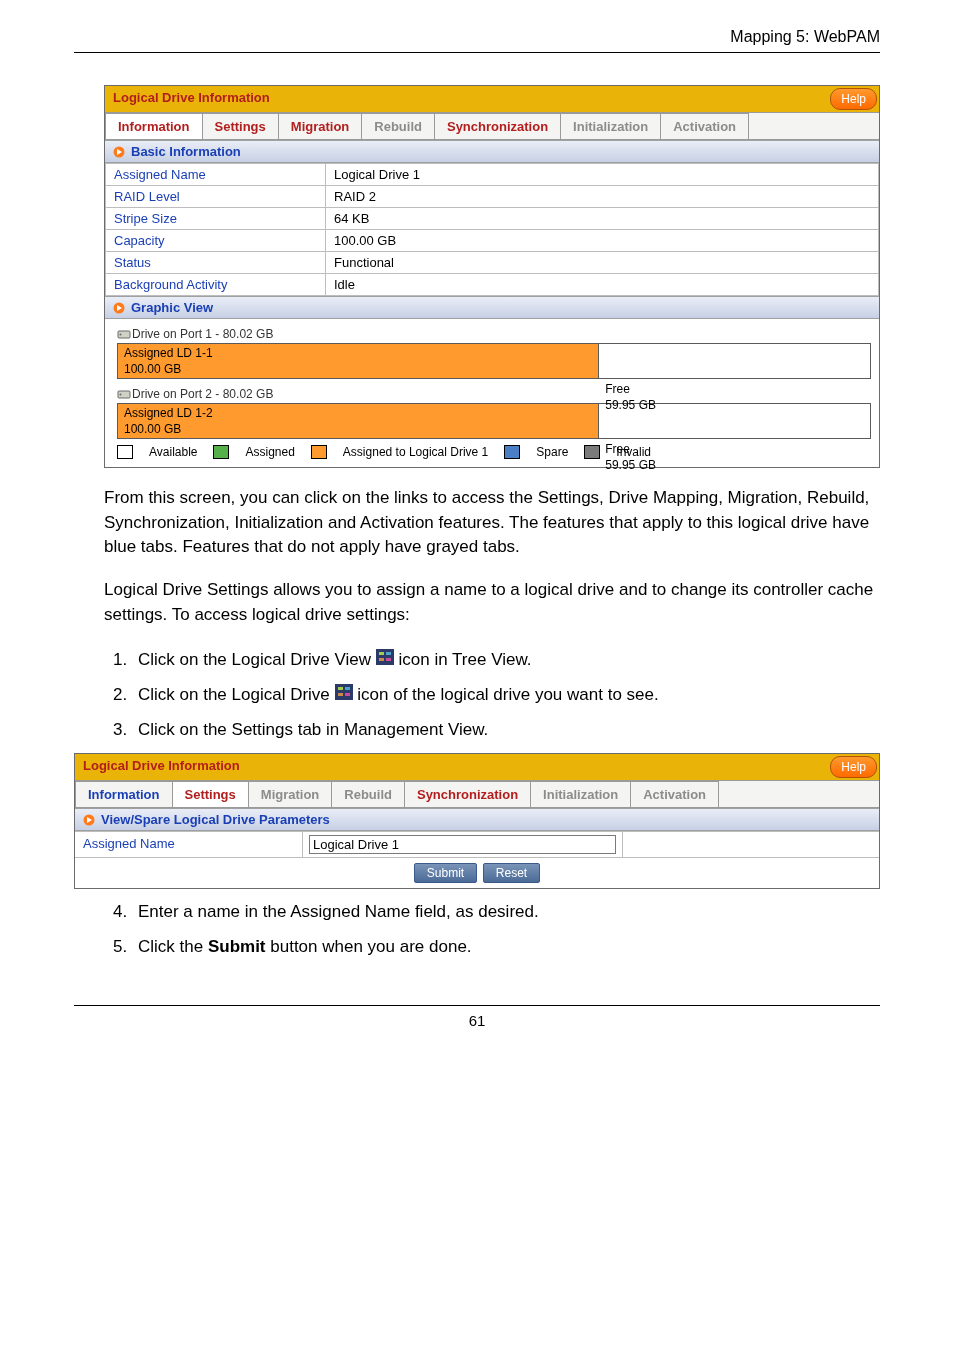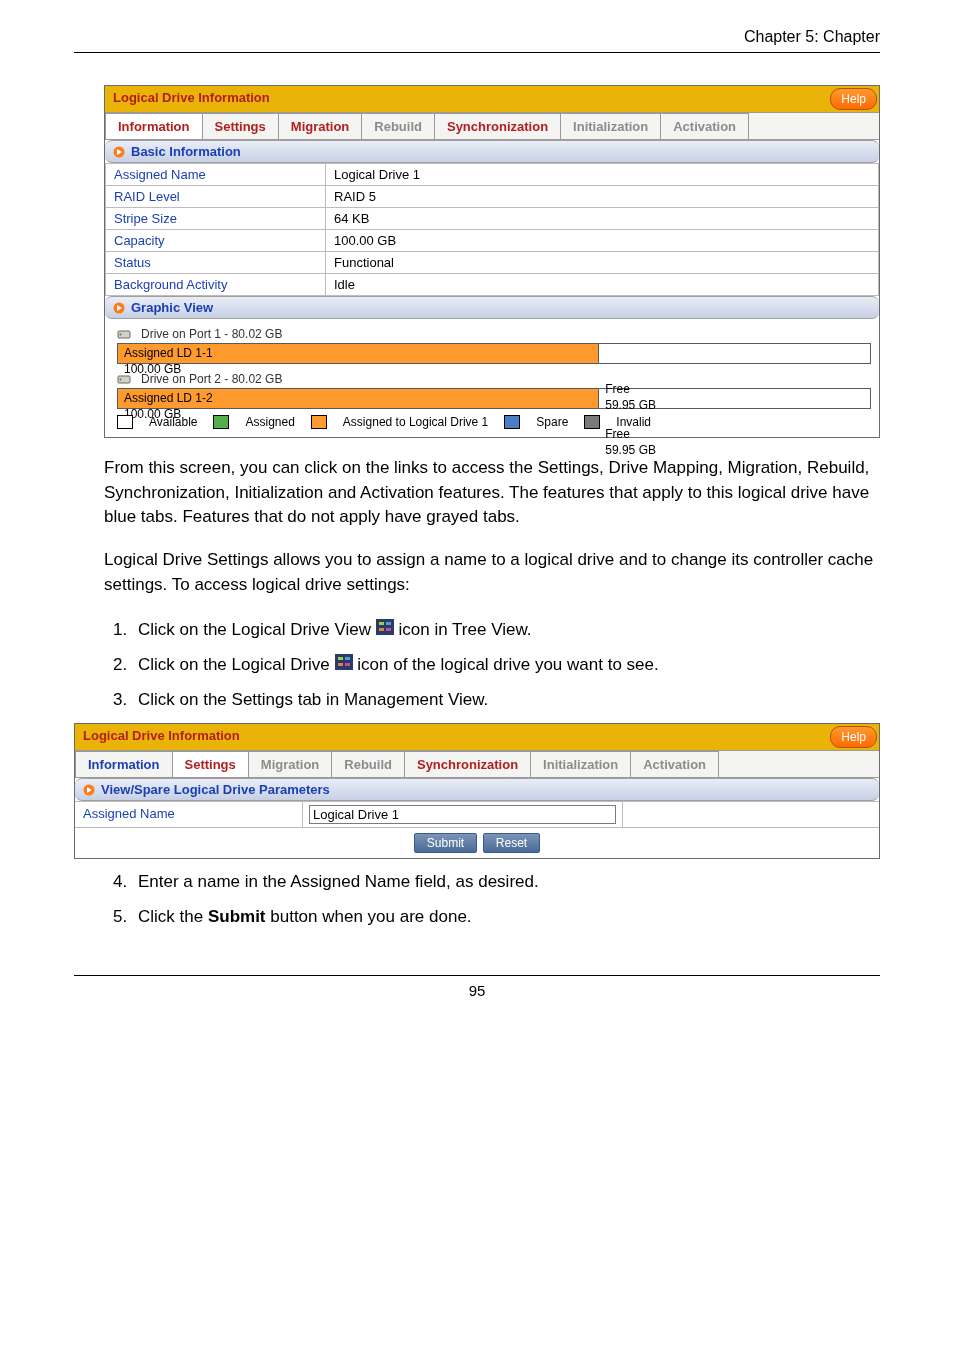--- a/index.html
+++ b/index.html
@@ -77,21 +77,20 @@
     background: linear-gradient(#e9edf7, #c7d0e4);
     border-top: 1px solid #a0a0a0;
     border-bottom: 1px solid #a0a0a0;
     color: #1a3fb5;
     font-weight: bold;
     padding: 3px 8px;
     display: flex;
     align-items: center;
     gap: 6px;
     font-size: 13px;
-    border-radius: 7px;
   }
   .bullet-icon {
     width: 12px; height: 12px;
     display: inline-flex;
     align-items: center;
     justify-content: center;
   }
   .bullet-icon svg { width: 12px; height: 12px; }
   table.info {
     border-collapse: collapse;
@@ -102,33 +101,33 @@
     padding: 3px 8px;
     font-size: 13px;
     color: #1a3fb5;
   }
   table.info td:first-child { width: 220px; }
   table.info td:last-child { color: #000; }
   .graphic-section { padding: 4px 8px 8px 8px; }
   .drive-row {
     display: flex;
     align-items: center;
-    gap: 10px;
+    gap: 1px;
     font-size: 12px;
     color: #333;
     padding: 4px 0 2px 4px;
   }
   .drive-icon {
     width: 14px; height: 14px;
     display: inline-block;
   }
   .alloc-bar {
     display: flex;
     border: 1px solid #5a5a5a;
-    height: 21px;
+    height: 36px;
     font-size: 12px;
     margin-left: 4px;
     margin-bottom: 4px;
   }
   .alloc-assigned {
     background: #ff9a2e;
     color: #000;
     border-right: 1px solid #5a5a5a;
     padding: 2px 6px;
     flex: 0 0 64%;
@@ -226,21 +225,21 @@
     font-size: 15px;
     padding-top: 6px;
     margin-top: 42px;
   }
 </style>
 </head>
 <body>
 
 <div class="page">
 
-  <div class="chapter-header">Chapter 5: Chapter</div>
+  <div class="chapter-header">Mapping 5: WebPAM</div>
 
   <div class="panel">
     <div class="panel-title">
       <div class="panel-title-text">Logical Drive Information</div>
       <div class="help-btn">Help</div>
     </div>
     <div class="tabs">
       <div class="tab active">Information</div>
       <div class="tab enabled">Settings</div>
       <div class="tab enabled">Migration</div>
@@ -260,21 +259,21 @@
       <span>Basic Information</span>
     </div>
     <table class="info">
       <tbody>
           <tr>
         <td>Assigned Name</td>
         <td>Logical Drive 1</td>
       </tr>
       <tr>
         <td>RAID Level</td>
-        <td>RAID 5</td>
+        <td>RAID 2</td>
       </tr>
       <tr>
         <td>Stripe Size</td>
         <td>64 KB</td>
       </tr>
       <tr>
         <td>Capacity</td>
         <td>100.00 GB</td>
       </tr>
       <tr>
@@ -435,15 +434,15 @@
     </div>
   </div>
 
   <ol class="steps" start="4" style="margin-left:0; padding-left:58px;">
     <li>Enter a name in the Assigned Name field, as desired.</li>
     <li>
       <span>Click the </span><b>Submit</b><span> button when you are done.</span>
     </li>
   </ol>
 
-  <div class="page-footer">95</div>
+  <div class="page-footer">61</div>
 
 </div>
 
 </body></html>

